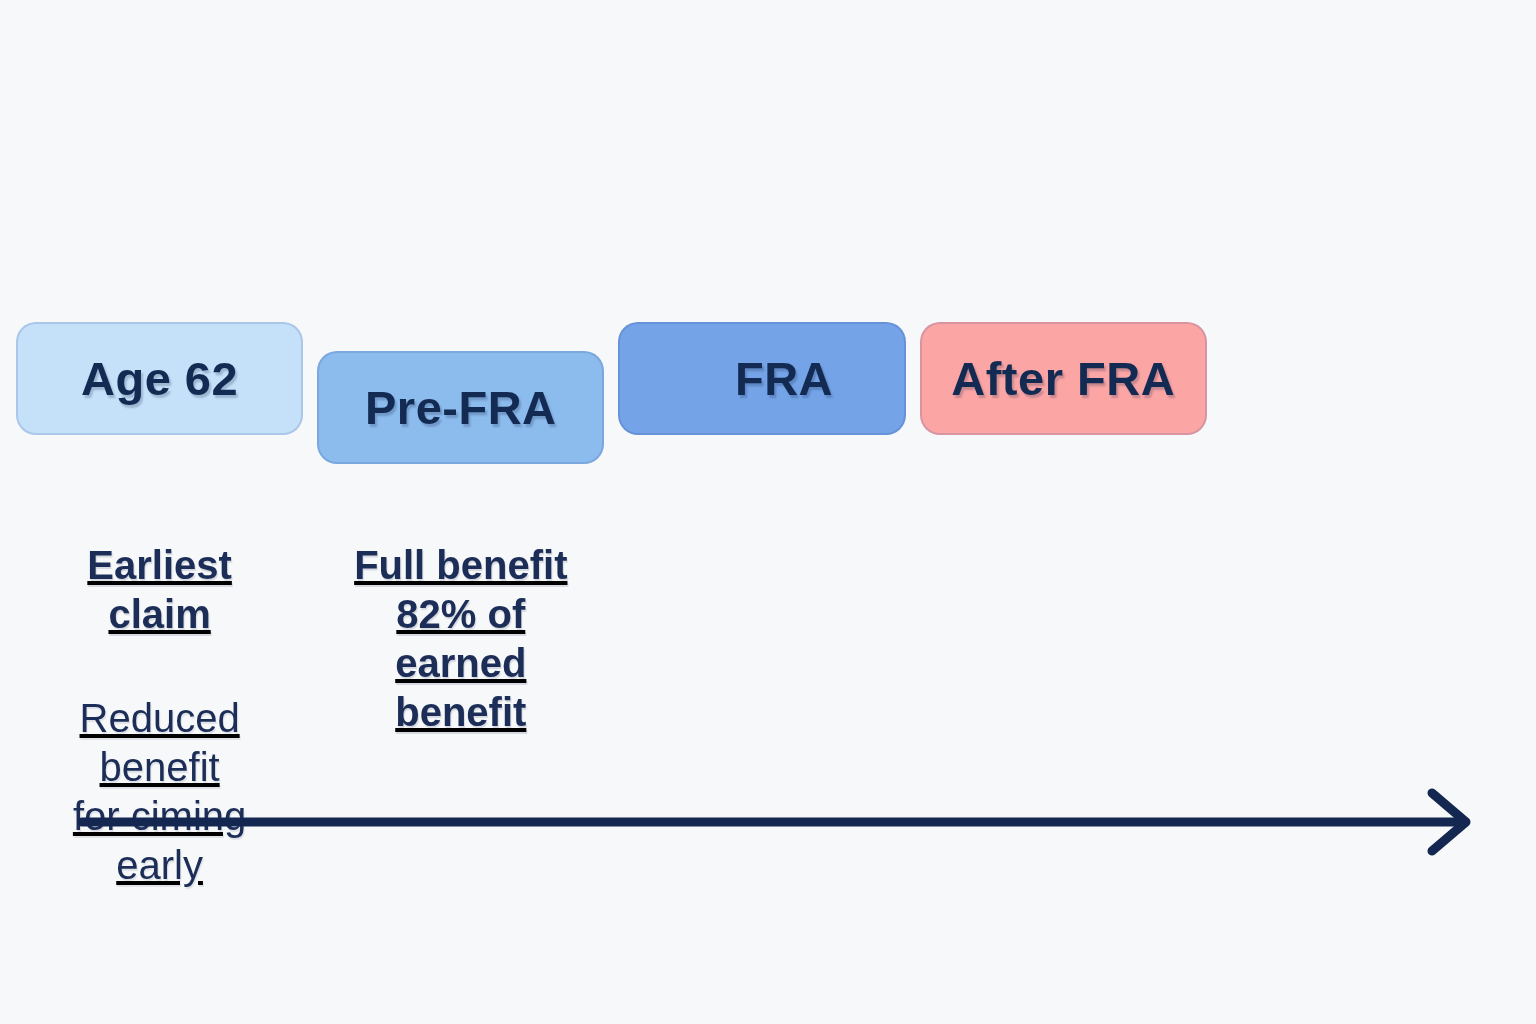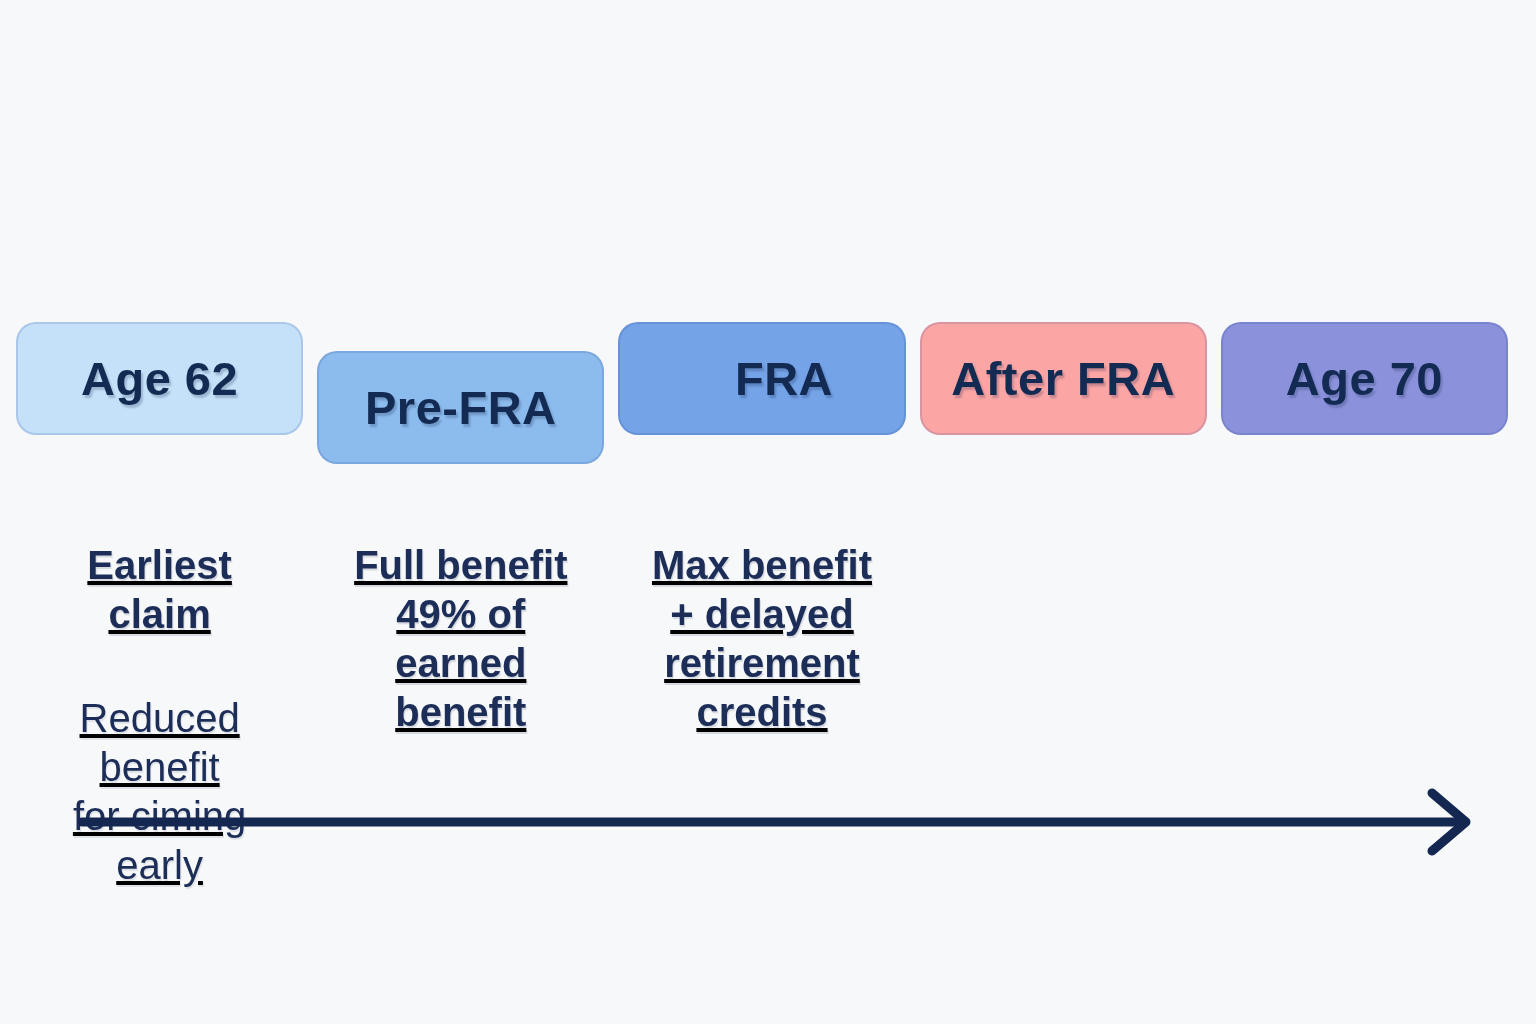--- a/index.html
+++ b/index.html
@@ -93,46 +93,36 @@
     </div>
     <div class="stage-box" style="background-color: rgb(140, 187, 237); margin-top: 29px;">
       <span class="stage-label">Pre-FRA</span>
     </div>
     <div class="stage-box" style="background-color: rgb(116, 163, 231); padding-left: 44px;">
       <span class="stage-label">FRA</span>
     </div>
     <div class="stage-box" style="background-color: #fca5a5;">
       <span class="stage-label">After FRA</span>
     </div>
-    <div class="stage-box" style="background-color: rgb(139, 146, 219);">
-      <span class="stage-label">Age 70</span>
-    </div>
   </div>
 
   <div class="row descs-row">
     <div class="stage-desc">
       <div class="desc-bold">Earliest
 claim</div>
       <div class="desc-regular">Reduced
 benefit
 for ciming
 early</div>
     </div>
     <div class="stage-desc">
       <div class="desc-bold">Full benefit
-49% of
+82% of
 earned
 benefit</div>
-      <div class="desc-regular"></div>
-    </div>
-    <div class="stage-desc">
-      <div class="desc-bold">Max benefit
-+ delayed
-retirement
-credits</div>
       <div class="desc-regular"></div>
     </div>
   </div>
 
   <div class="arrow-wrap">
     <svg viewBox="0 0 1400 72" fill="none" stroke="currentColor" stroke-width="9" stroke-linecap="round" stroke-linejoin="round">
       <line x1="6" y1="36" x2="1386" y2="36"></line>
       <polyline points="1356,7 1390,36 1356,65"></polyline>
     </svg>
   </div>

